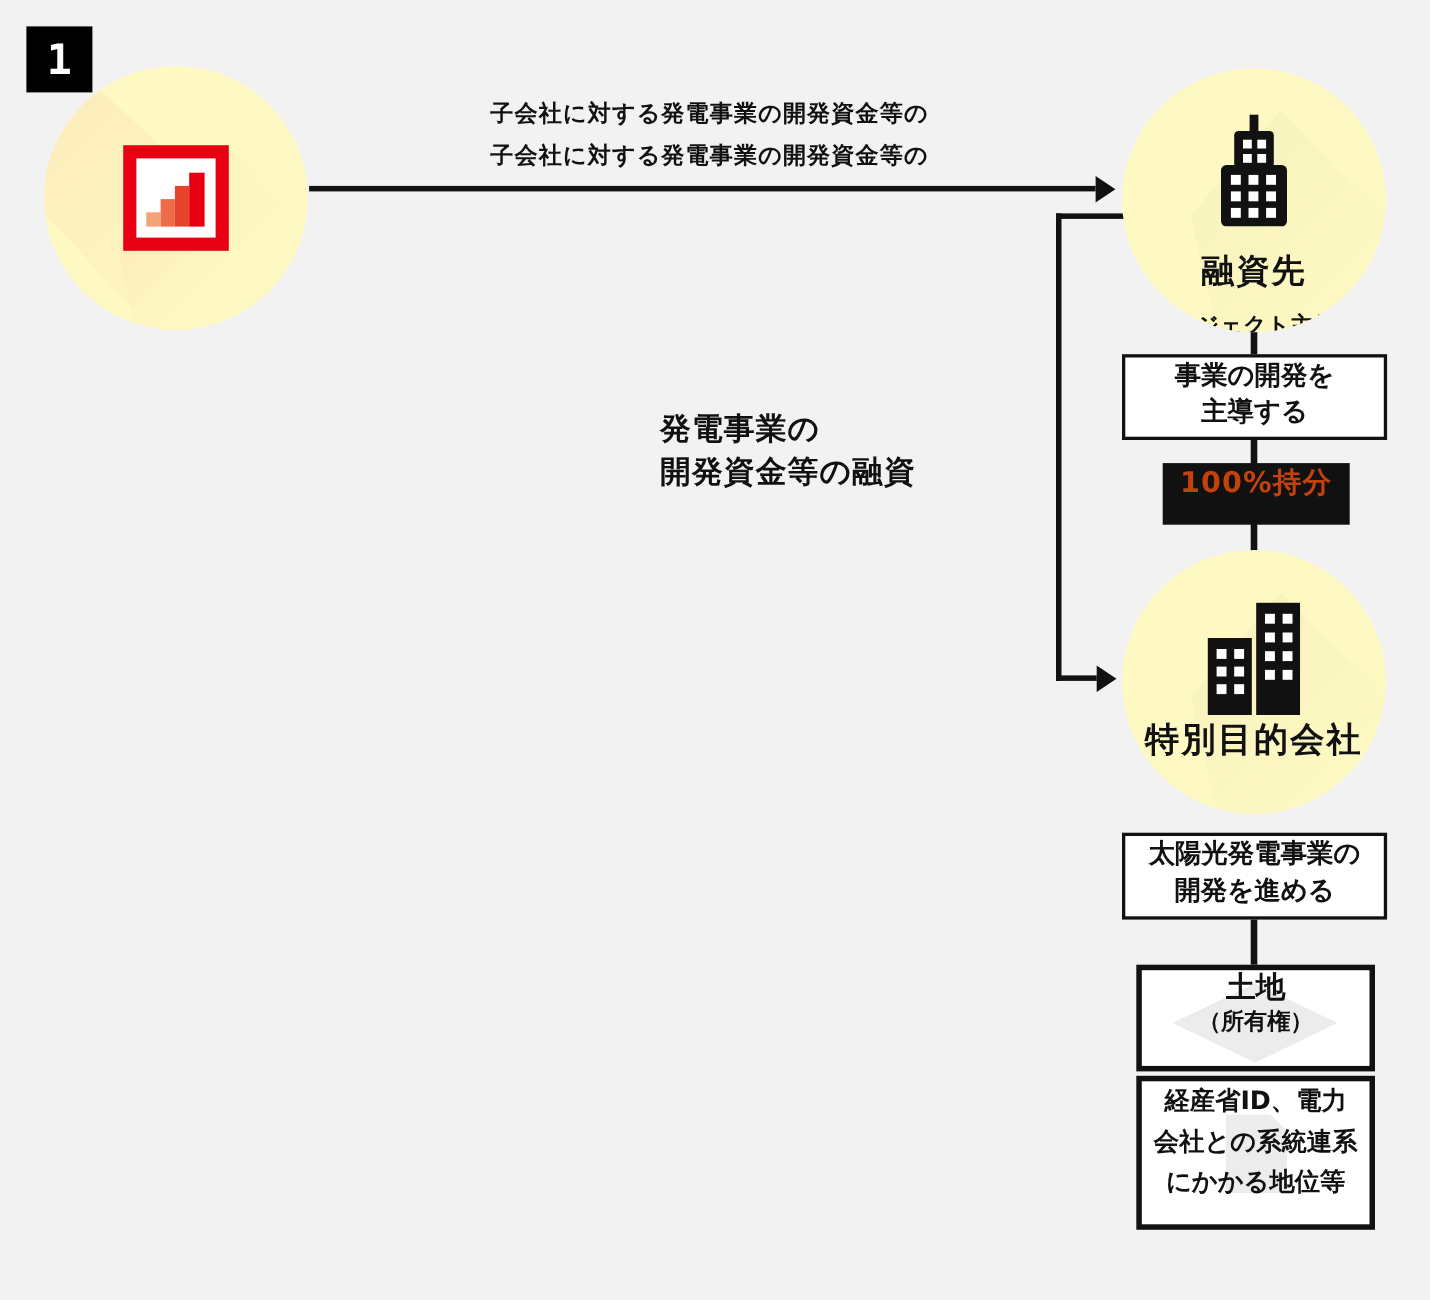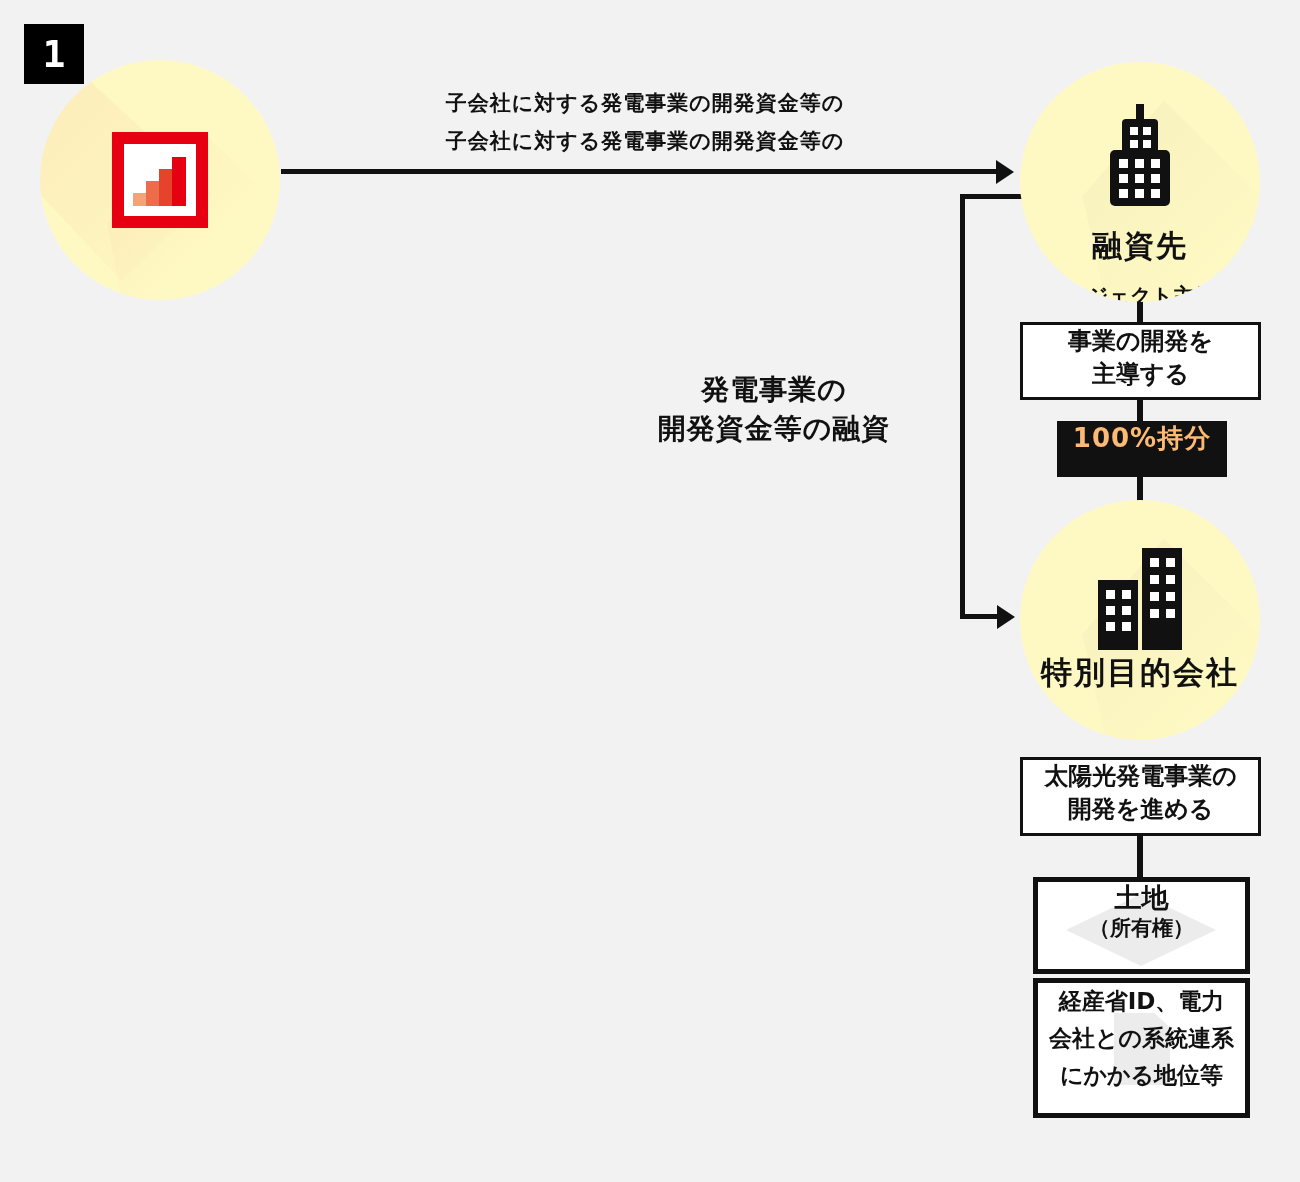--- a/index.html
+++ b/index.html
@@ -51,21 +51,21 @@
   }
   .bank-logo .bar{display:block;}
   
   .flow-label{
     position:absolute;font-weight:700;line-height:38px;letter-spacing:1px;
   }
   .label-backfinance{
     left:330px;top:84px;width:630px;text-align:center;font-size:21px;
   }
   .label-loan{
-    left:600px;top:370px;width:348px;text-align:center;font-size:28px;line-height:39px;
+    left:600px;top:370px;width:348px;text-align:left;font-size:28px;line-height:39px;
   }
   
   .line{position:absolute;background:#111;z-index:1;}
   .arrowhead{
     position:absolute;width:0;height:0;z-index:1;
     border-top:12px solid transparent;border-bottom:12px solid transparent;
     border-left:18px solid #111;
   }
   .line-main{left:281px;top:169px;width:715px;height:5px;}
   .ah-main{left:996px;top:160px;}
@@ -92,21 +92,21 @@
   
   .box{
     position:absolute;box-sizing:border-box;background:#fff;
     display:flex;flex-direction:column;align-items:center;justify-content:flex-start;
     text-align:center;font-weight:700;z-index:2;
   }
   .box-thin{border:3px solid #111;}
   .box-thick{border:5px solid #111;}
   .box-lead{left:1020px;top:322px;width:241px;height:78px;font-size:24px;line-height:33px;}
   .box-100{
-    left:1057px;top:421px;width:170px;height:56px;background:#111;color:#fdba74;
+    left:1057px;top:421px;width:170px;height:56px;background:#111;color:#c2410c;
     font-size:26px;letter-spacing:1px;border:none;
   }
   .box-solar{left:1020px;top:757px;width:241px;height:79px;font-size:24px;line-height:33px;}
   .box-land{left:1033px;top:877px;width:217px;height:97px;}
   .box-rights{left:1033px;top:978px;width:217px;height:140px;font-size:23px;line-height:37px;}
   .land-title{font-size:27px;line-height:32px;position:relative;z-index:1;}
   .land-subtitle{font-size:21px;line-height:28px;position:relative;z-index:1;}
   .rights-line{position:relative;z-index:1;}
   
   .wm{position:absolute;z-index:0;pointer-events:none;}

